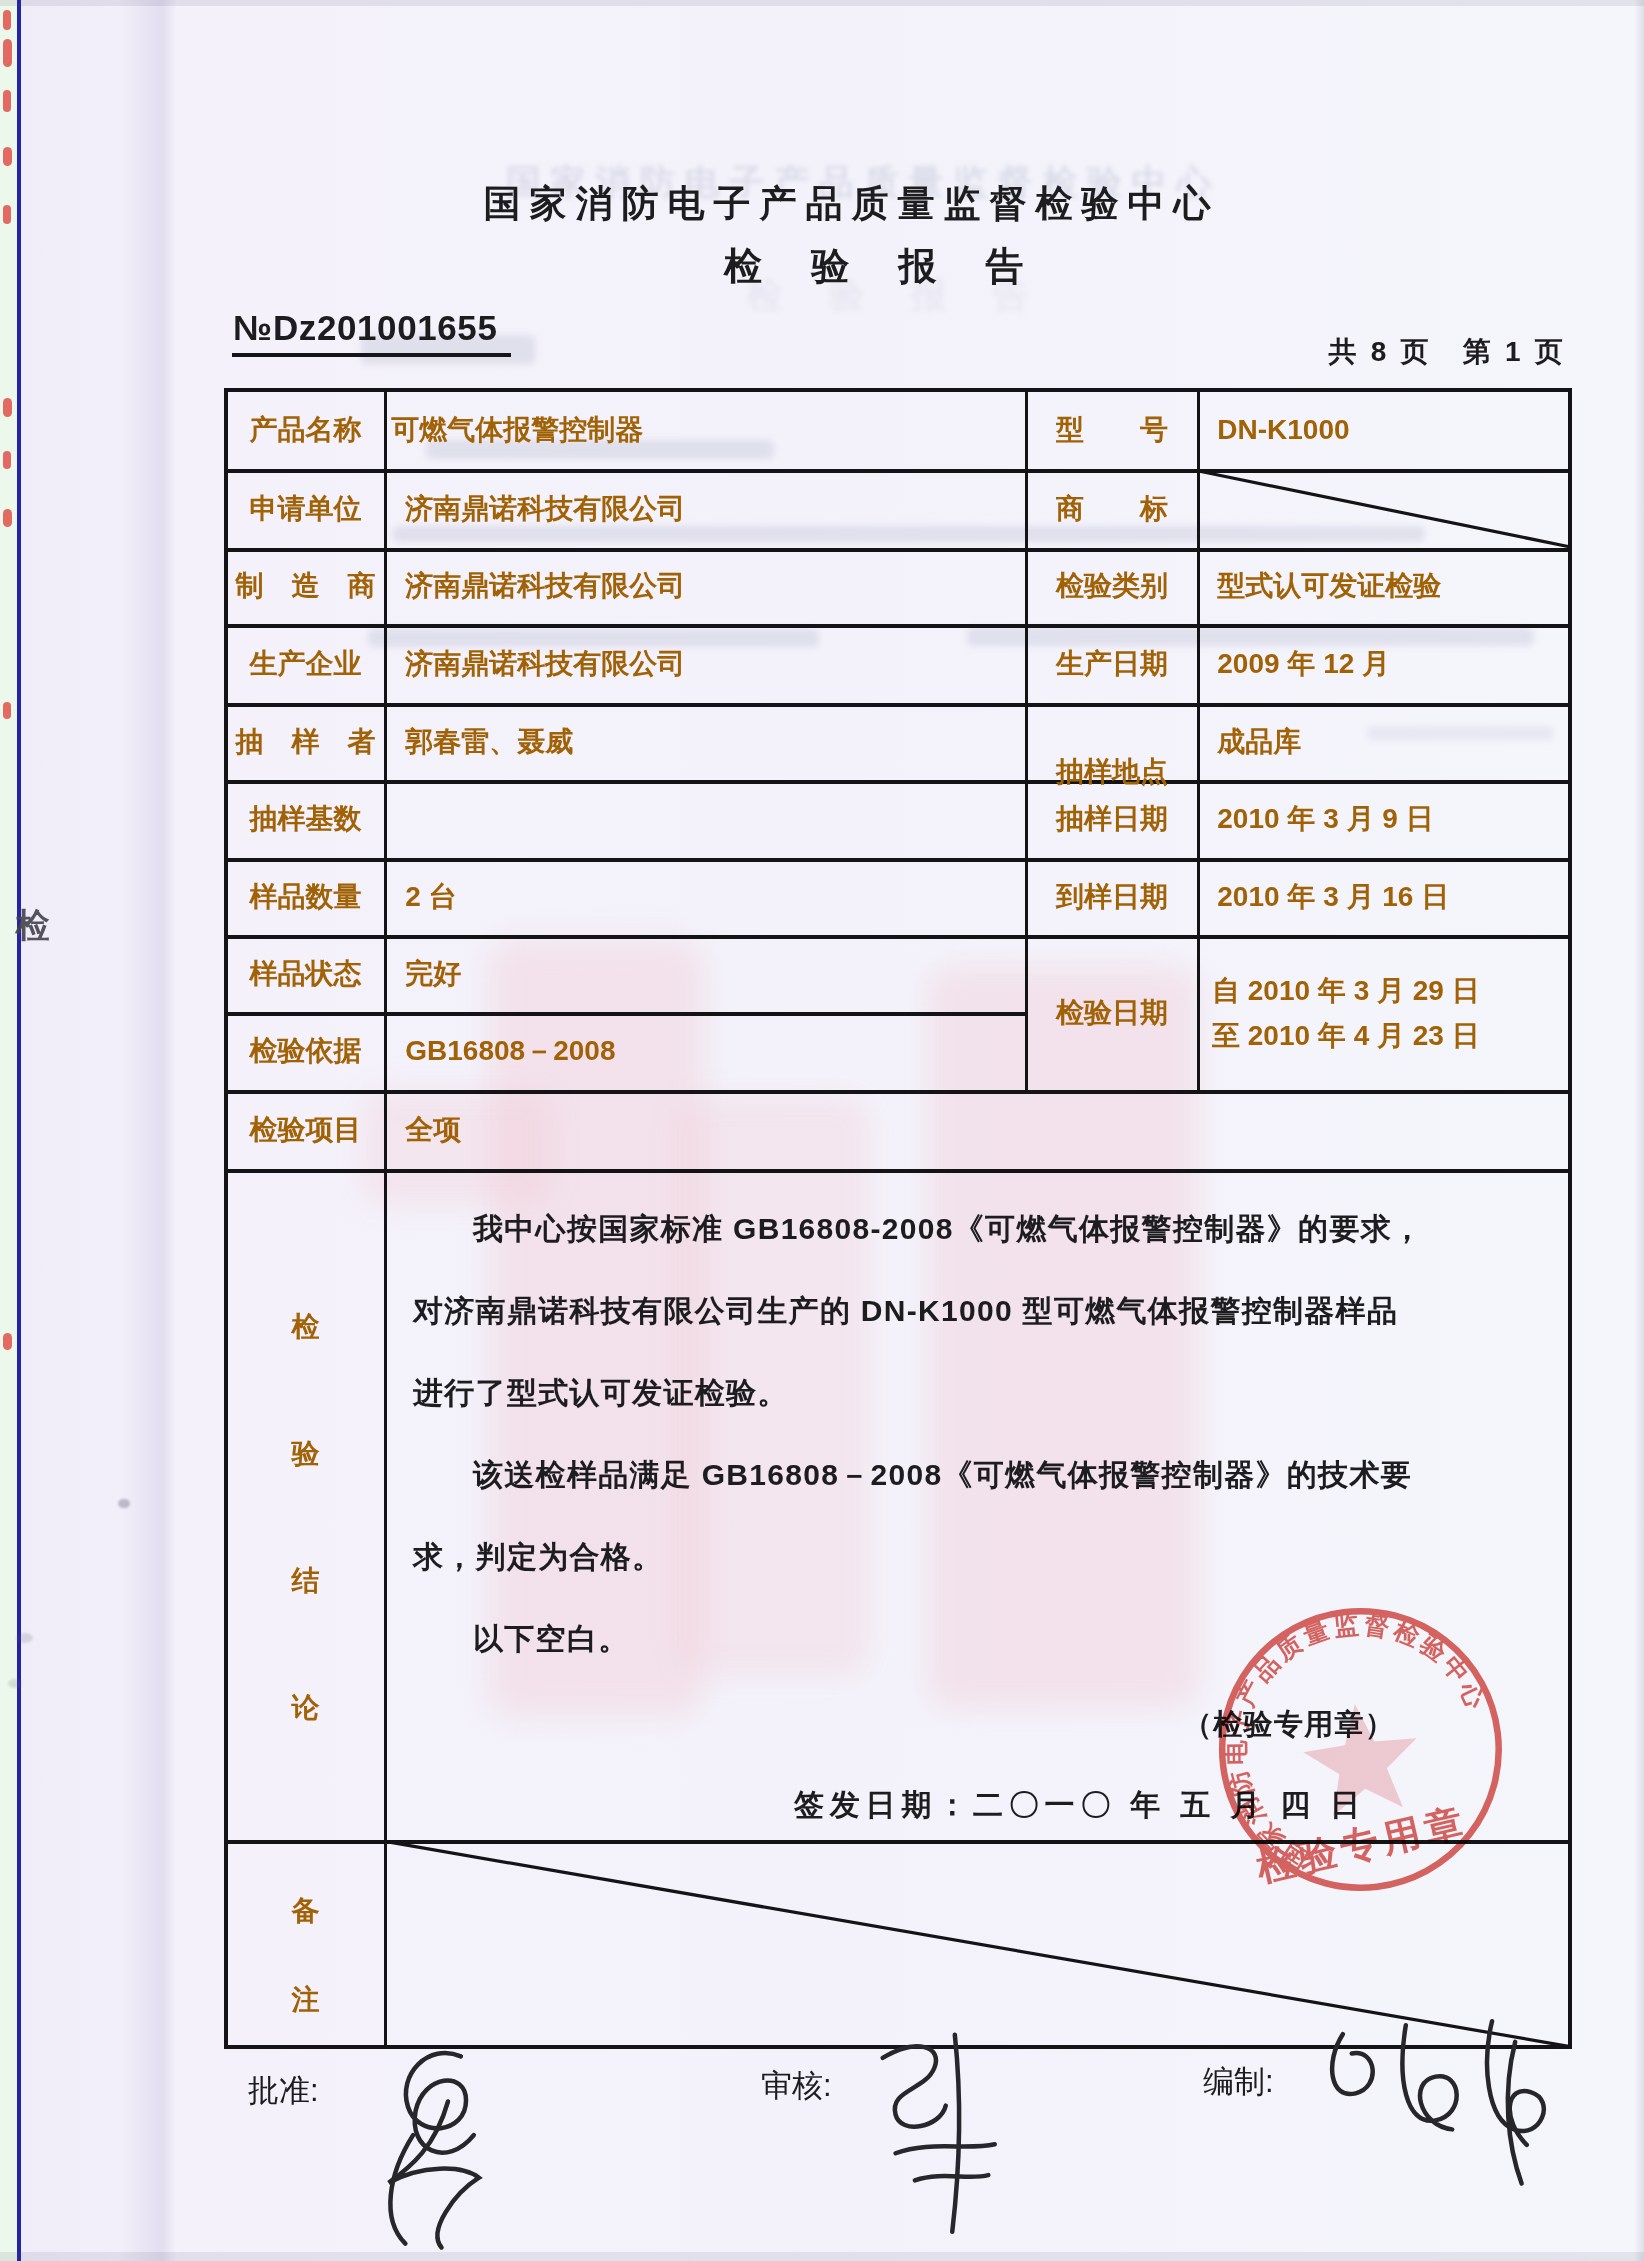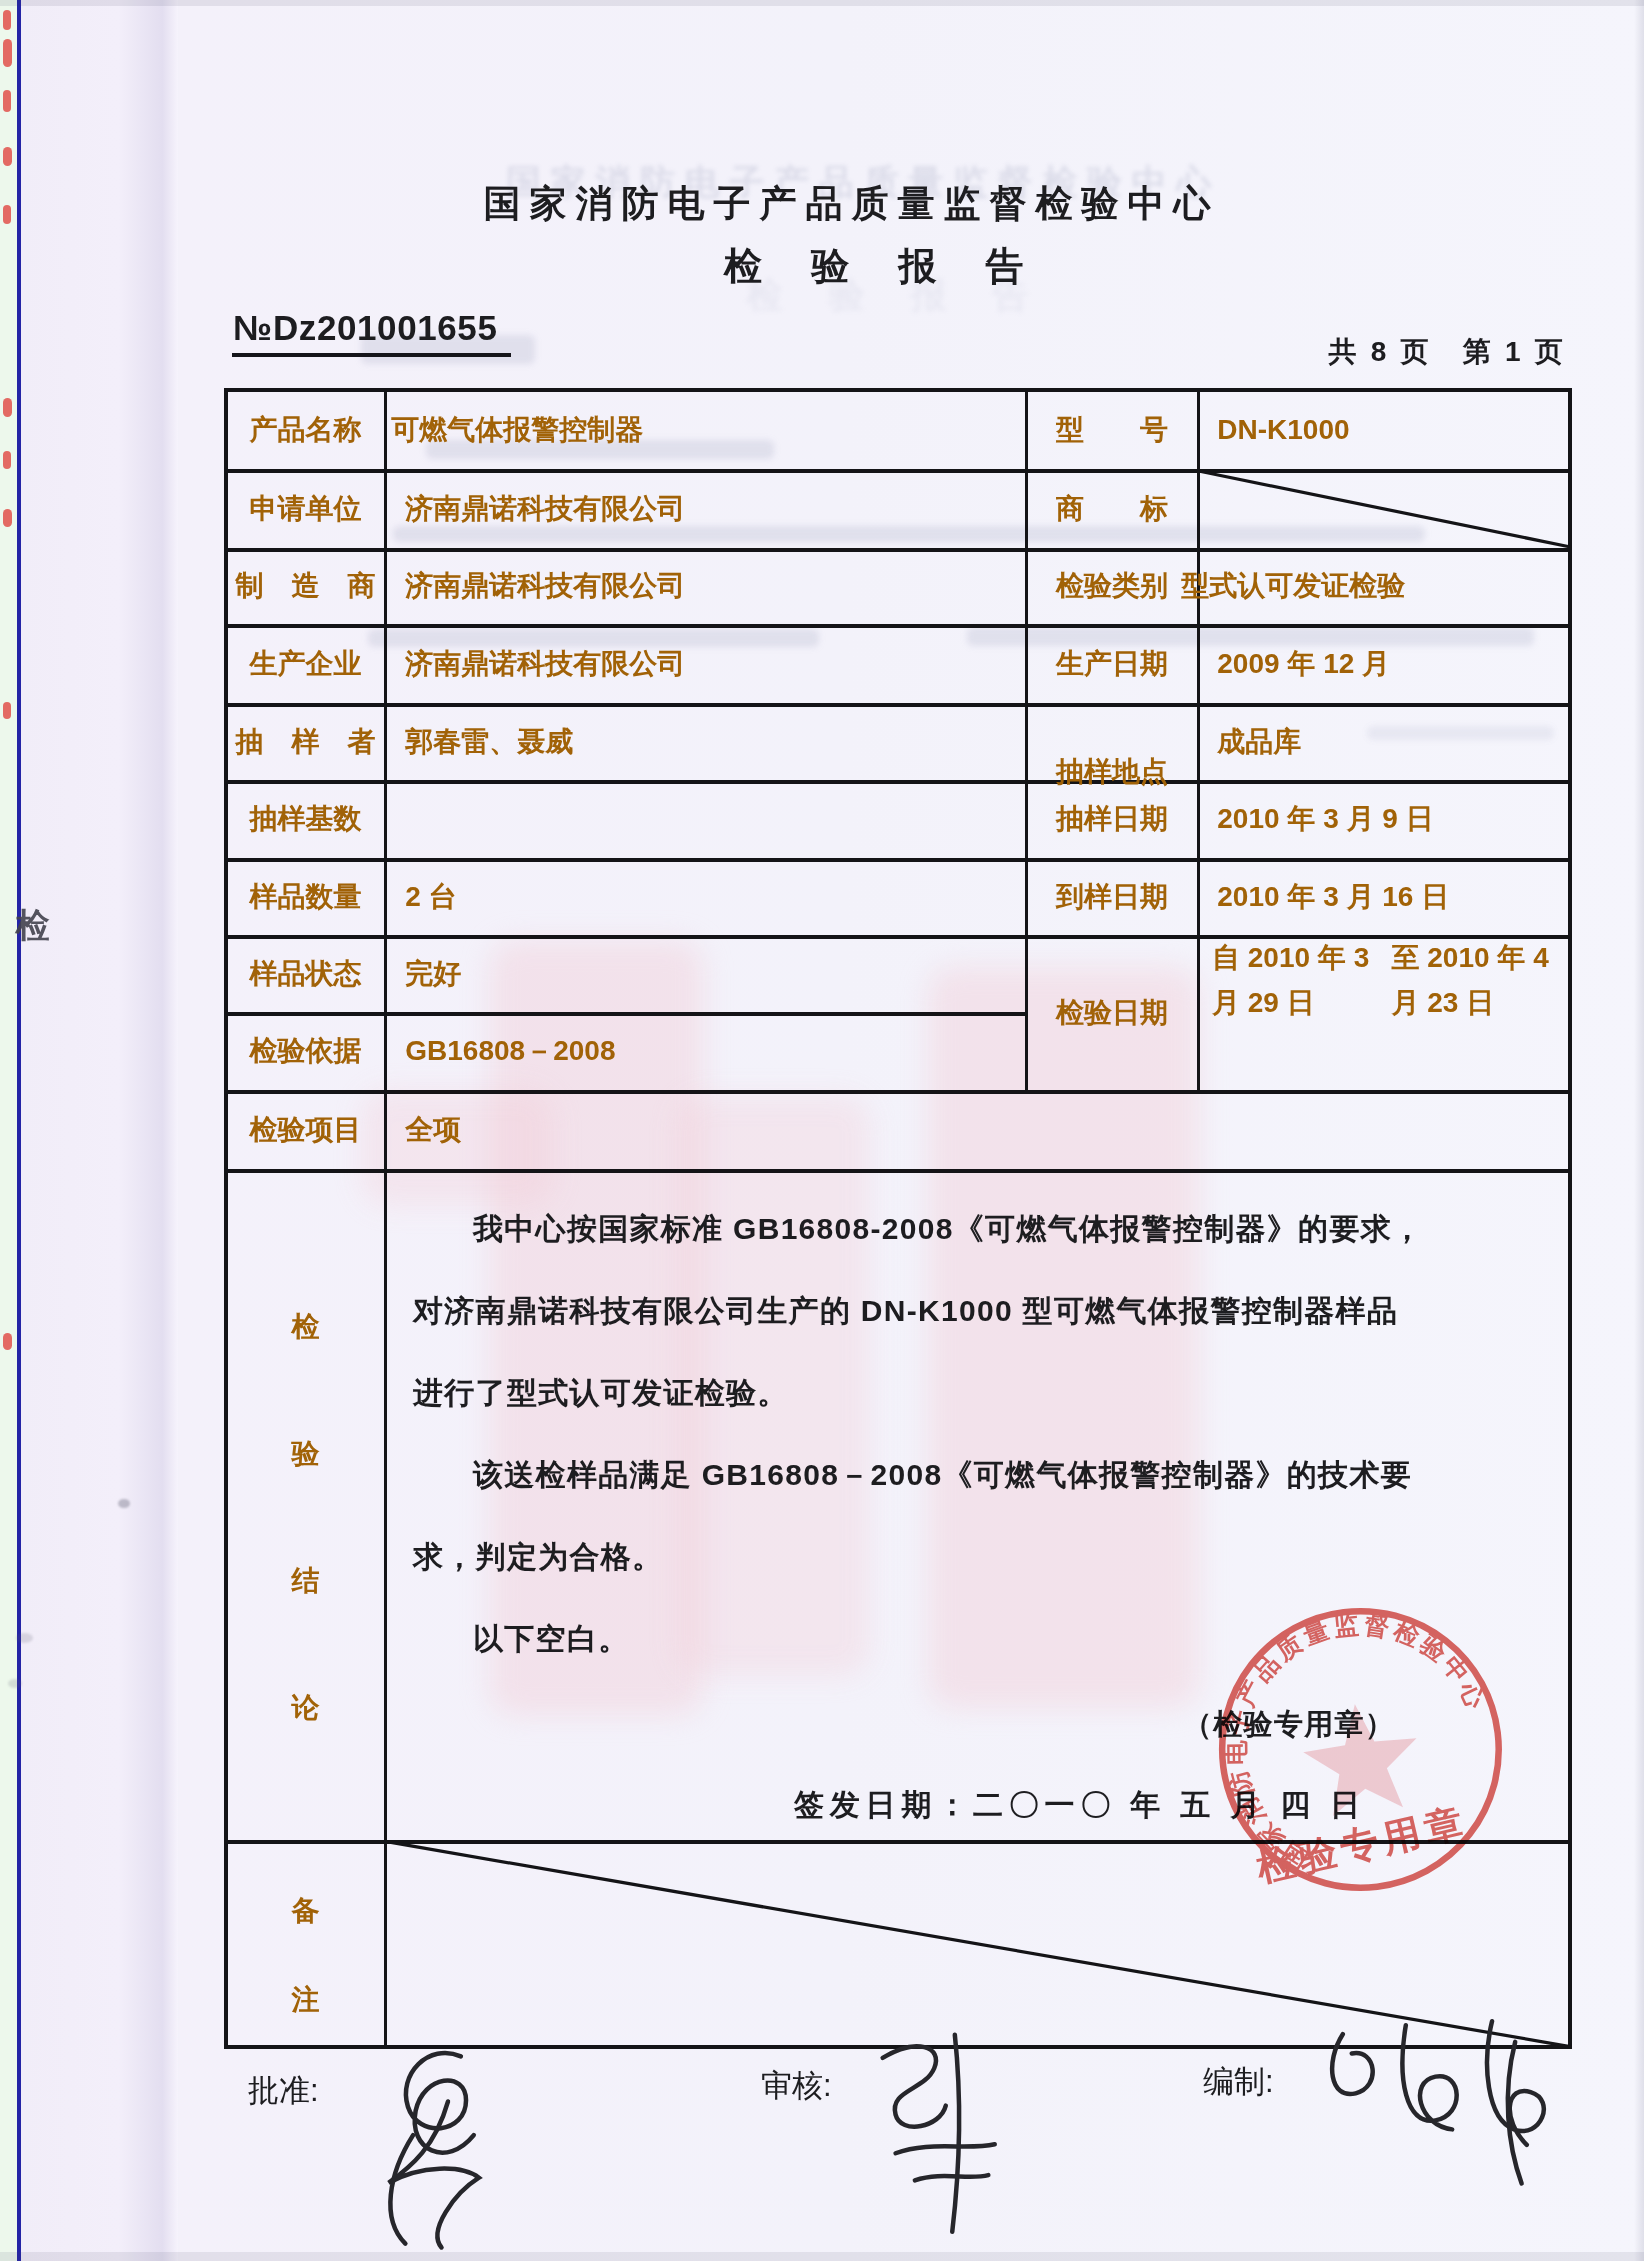--- a/index.html
+++ b/index.html
@@ -35,21 +35,21 @@
       font-weight:700;letter-spacing:3.2px;}
   
   .t-outer{left:224px;top:388px;width:1340px;height:1653px;border:4.5px solid #141417;}
   .hline{left:226px;width:1345px;height:3.9px;background:#141417;}
   .vline{width:3.2px;background:#141417;}
   .cell{position:absolute;display:flex;align-items:center;box-sizing:border-box;
         font-size:28px;font-weight:700;color:#a16207;}
   .lab{justify-content:center;text-align:center;}
   .val{padding-left:19.3px;}
   .vcol{flex-direction:column;justify-content:space-between;}
-  .dates{flex-direction:row;align-items:flex-start;justify-content:center;
+  .dates{flex-direction:column;align-items:flex-start;justify-content:center;
          line-height:45px;padding-left:14px;}
   .concl-text{left:413px;top:1188px;width:1154px;font-size:30px;font-weight:700;
          line-height:82px;letter-spacing:1.3px;}
   .cline{white-space:nowrap;}
   .indent{text-indent:2em;}
   .seal-note{left:1183px;top:1705px;font-size:29px;font-weight:700;letter-spacing:1.3px;}
   .issue-date{left:794px;top:1785px;font-size:30px;font-weight:700;letter-spacing:5.8px;}
   
   .sig-label{font-size:31px;font-weight:400;}
   .sig svg{overflow:visible;}
@@ -127,21 +127,21 @@
   <div class="cell lab" style="left:1026px;top:390px;width:172px;height:79px">型　　号</div>
   <div class="cell val" style="left:1198px;top:390px;width:373px;height:79px">DN-K1000</div>
 
   <div class="cell lab" style="left:226px;top:469px;width:159px;height:79px">申请单位</div>
   <div class="cell val" style="left:386px;top:469px;width:641px;height:79px">济南鼎诺科技有限公司</div>
   <div class="cell lab" style="left:1026px;top:469px;width:172px;height:79px">商　　标</div>
 
   <div class="cell lab" style="left:226px;top:548px;width:159px;height:75px">制　造　商</div>
   <div class="cell val" style="left:386px;top:548px;width:641px;height:75px">济南鼎诺科技有限公司</div>
   <div class="cell lab" style="left:1026px;top:548px;width:172px;height:75px">检验类别</div>
-  <div class="cell val" style="left:1162px;top:548px;width:373px;height:75px">型式认可发证检验</div>
+  <div class="cell val" style="left:1198px;top:548px;width:373px;height:75px">型式认可发证检验</div>
 
   <div class="cell lab" style="left:226px;top:624px;width:159px;height:79px">生产企业</div>
   <div class="cell val" style="left:386px;top:624px;width:641px;height:79px">济南鼎诺科技有限公司</div>
   <div class="cell lab" style="left:1026px;top:624px;width:172px;height:79px">生产日期</div>
   <div class="cell val" style="left:1198px;top:624px;width:373px;height:79px">2009 年 12 月</div>
 
   <div class="cell lab" style="left:226px;top:703px;width:159px;height:77px">抽　样　者</div>
   <div class="cell val" style="left:386px;top:703px;width:641px;height:77px">郭春雷、聂威</div>
   <div class="cell lab" style="left:1026px;top:723px;width:172px;height:98px">抽样地点</div>
   <div class="cell val" style="left:1198px;top:703px;width:422px;height:77px">成品库</div>

